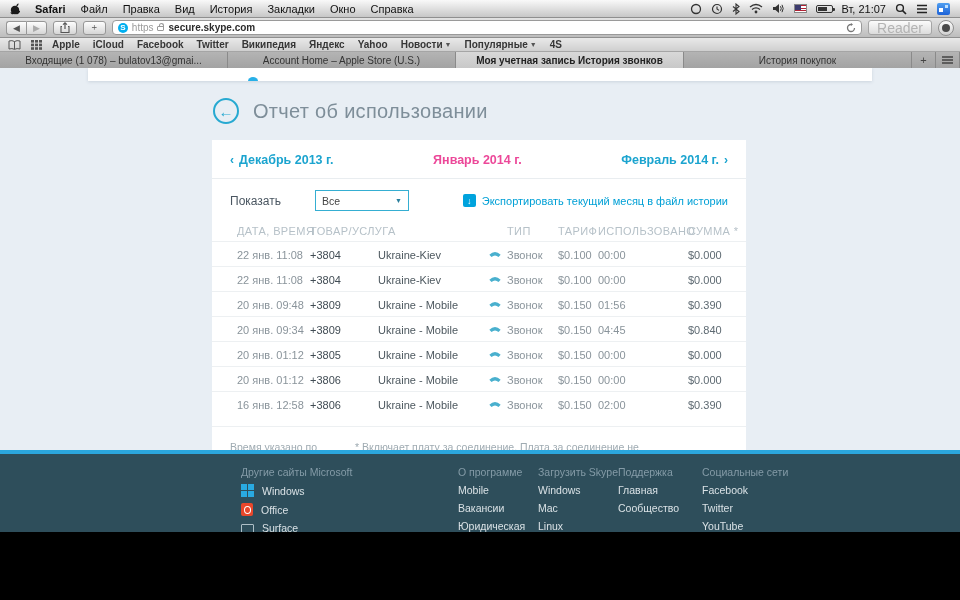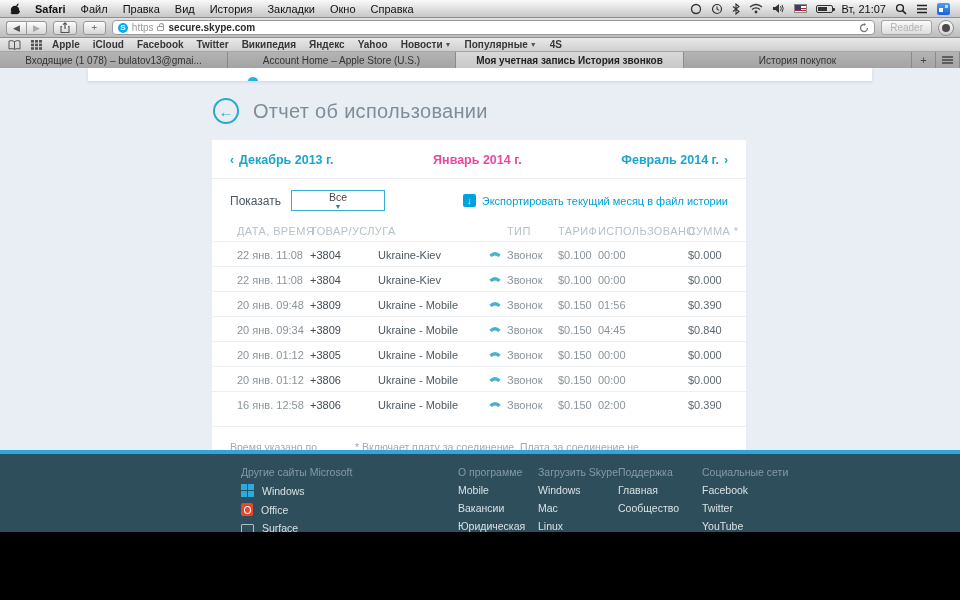--- a/index.html
+++ b/index.html
@@ -35,21 +35,21 @@
   .urlfield { flex:1; height:15px; background:#fff; border:1px solid #9a9a9a; border-radius:4px;
               display:flex; align-items:center; padding:0 5px; font-size:10px; color:#999; overflow:hidden; }
   .favicon { width:10px; height:10px; border-radius:50%; background:#00aff0; color:#fff; font-size:8px; font-weight:bold;
              display:inline-flex; align-items:center; justify-content:center; margin-right:4px; flex:none; }
   .url-scheme { color:#9a9a9a; margin-right:2px; flex:none; }
   .lock { width:7px; height:5px; border:1px solid #9a9a9a; border-radius:1px; position:relative; margin:2px 5px 0 1px; flex:none; }
   .lock::before { content:""; position:absolute; left:1px; top:-4px; width:3px; height:3px; border:1px solid #9a9a9a; border-bottom:none; border-radius:3px 3px 0 0; }
   .url-domain { color:#2b2b2b; font-weight:bold; flex:none; }
   .url-path { color:#a2a2a2; white-space:nowrap; overflow:hidden; text-overflow:ellipsis; }
   .reader-btn { height:15px; border:1px solid #a5a5a5; border-radius:3px; background:linear-gradient(#fbfbfb,#dcdcdc);
-                color:#b3b3b3; font-size:10px; padding:0 8px; display:flex; align-items:center; flex:none; }
+                color:#b3b3b3; font-size:14px; padding:0 8px; display:flex; align-items:center; flex:none; }
   .round-btn { width:16px; height:16px; border-radius:50%; background:linear-gradient(#fdfdfd,#cfcfcf); border:1px solid #8f8f8f;
                display:flex; align-items:center; justify-content:center; flex:none; }
   .round-btn i { width:8px; height:8px; border-radius:50%; background:#4a4a4a; }
 
   
   .bookmarksbar { height:14px; background:linear-gradient(#e9e9e9,#cfcfcf); border-bottom:1px solid #a5a5a5;
                   display:flex; align-items:center; padding:0 8px; font-size:10px; color:#363636; font-weight:bold; }
   .bookmarksbar .bicon { margin-right:10px; color:#555; display:inline-flex; }
   .bookmarksbar .bitem { margin-right:13px; white-space:nowrap; display:inline-flex; align-items:center; gap:2px; }
   .caret { font-size:7px; color:#555; }
@@ -71,24 +71,24 @@
   .back-btn { width:26px; height:26px; border-radius:50%; border:2px solid #27a9d1; color:#27a9d1;
               display:flex; align-items:center; justify-content:center; font-size:15px; background:#fff0; }
   .page-title { font-size:20px; color:#7e8e99; letter-spacing:.3px; }
 
   .card { position:absolute; left:212px; top:72px; width:534px; height:342px; background:#fff; }
   .month-nav { display:flex; justify-content:space-between; align-items:center; padding:13px 18px 11px; border-bottom:1px solid #e9edf0; font-size:12.5px; }
   .mn-link { color:#1ba4cf; font-weight:bold; display:flex; align-items:center; gap:5px; cursor:pointer; }
   .mn-cur { color:#ec4899; font-weight:bold; }
   .mn-chev { font-size:12px; }
 
-  .filter-row { display:flex; align-items:center; padding:11px 18px 10px; }
+  .filter-row { display:flex; align-items:center; padding:11px 18px 10px;gap:24px; }
   .filter-label { font-size:12px; color:#4a5661; margin-right:10px; }
   .select { width:94px; height:21px; border:1px solid #35aed2; background:#fff; display:flex; align-items:center;
-            justify-content:flex-end; padding:0 6px; font-size:10.5px; color:#444;flex-direction:column; }
+            justify-content:space-between; padding:0 6px; font-size:10.5px; color:#444; }
   .select .caret2 { font-size:7px; color:#2a7f9d; }
   .export { margin-left:auto; display:flex; align-items:center; gap:6px; }
   .export-ic { width:13px; height:13px; background:#00a3dd; border-radius:2px; color:#fff; font-size:9px;
                display:flex; align-items:center; justify-content:center; }
   .export-link { font-size:11px; color:#00a0d6; }
 
   .tbl { position:relative; font-size:11px; }
   .tbl-head { position:relative; height:20px; }
   .tbl-head span { position:absolute; top:4px; font-size:11px; color:#b6c1c8; letter-spacing:.4px; }
   .trow { position:relative; height:25px; border-top:1px solid #edf0f2; }

